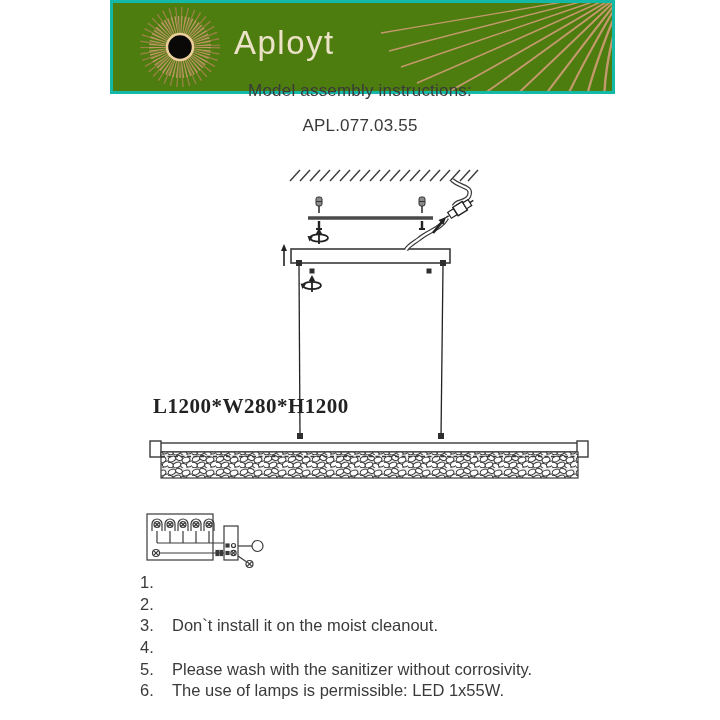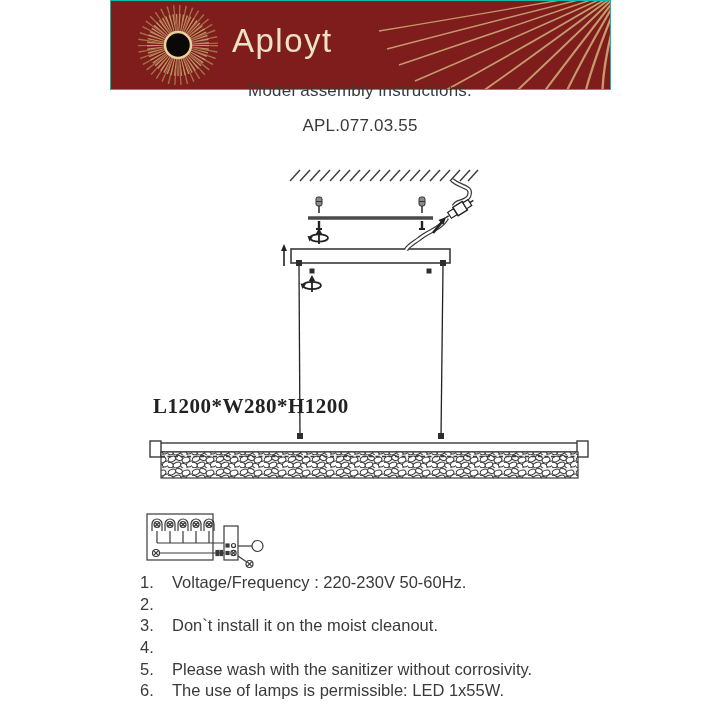--- a/index.html
+++ b/index.html
@@ -3,21 +3,21 @@
 <meta charset="utf-8">
 <style>
   html,body{margin:0;padding:0;}
   body{
     width:720px;height:720px;position:relative;background:#ffffff;
     font-family:"Liberation Sans",sans-serif;overflow:hidden;
   }
   
   .banner{
     position:absolute;left:110px;top:0;width:499px;height:88px;
-    background:#7f1d1d;border:1px solid #14b8a6;overflow:hidden;
+    background:#4d7c0f;border:3px solid #14b8a6;overflow:hidden;
   }
   .banner svg{position:absolute;left:0;top:0;}
   .brand{
     position:absolute;left:121px;top:21px;
     font-size:33px;font-weight:400;letter-spacing:1.5px;
     color:#ece2c8;font-family:"Liberation Sans",sans-serif;
   }
   
   .title-line{
     position:absolute;left:0;width:720px;text-align:center;
@@ -252,21 +252,20 @@
         <line x1="247.1" y1="566.4" x2="251.9" y2="561.6"></line>
     </g>
   </g>
 </svg>
 
 <div class="dim-label">L1200*W280*H1200</div>
 
 <div class="instructions">
   <div class="instr-row">
     <span class="instr-num">1.</span>
-    <span class="instr-text">Voltage/Frequency : 220-230V 50-60Hz.</span>
   </div>
   <div class="instr-row">
     <span class="instr-num">2.</span>
   </div>
   <div class="instr-row">
     <span class="instr-num">3.</span>
     <span class="instr-text">Don`t install it on the moist cleanout.</span>
   </div>
   <div class="instr-row">
     <span class="instr-num">4.</span>

